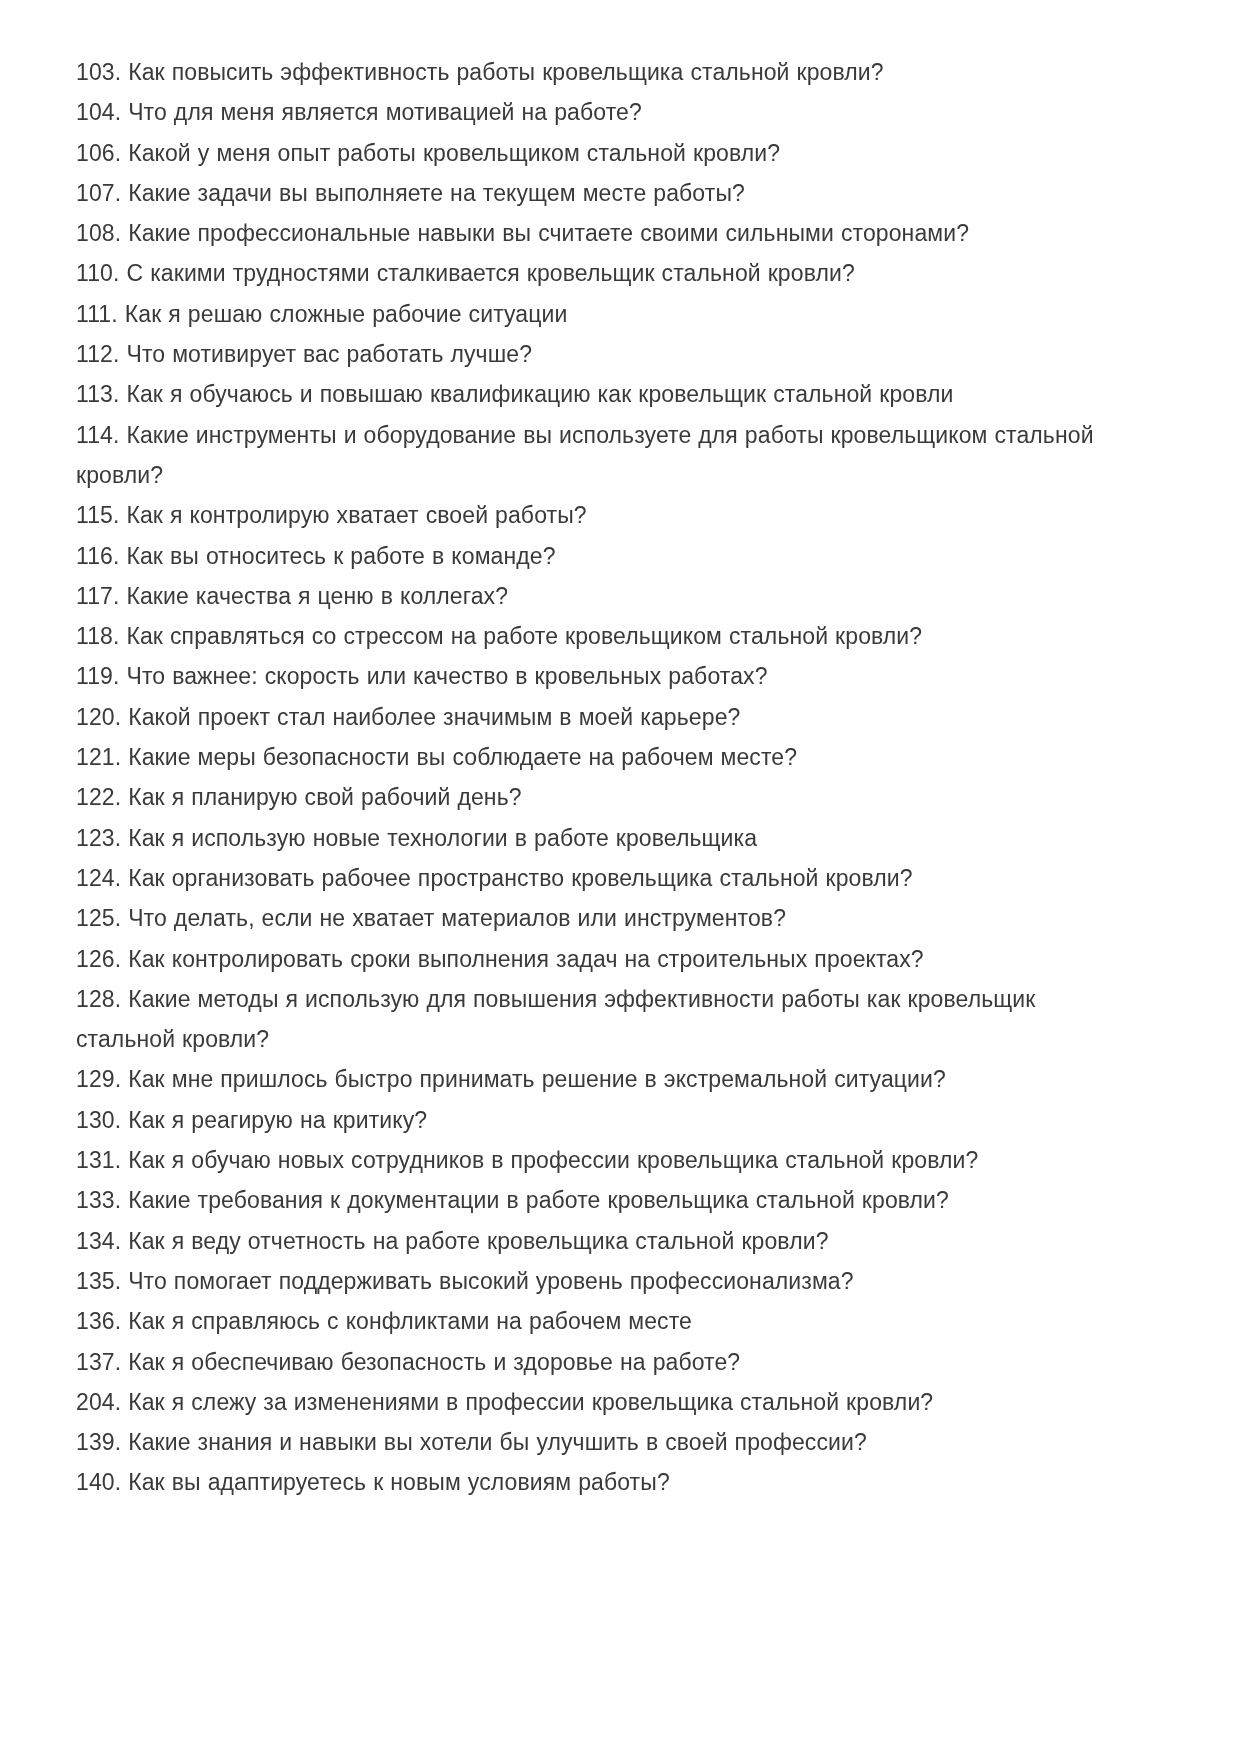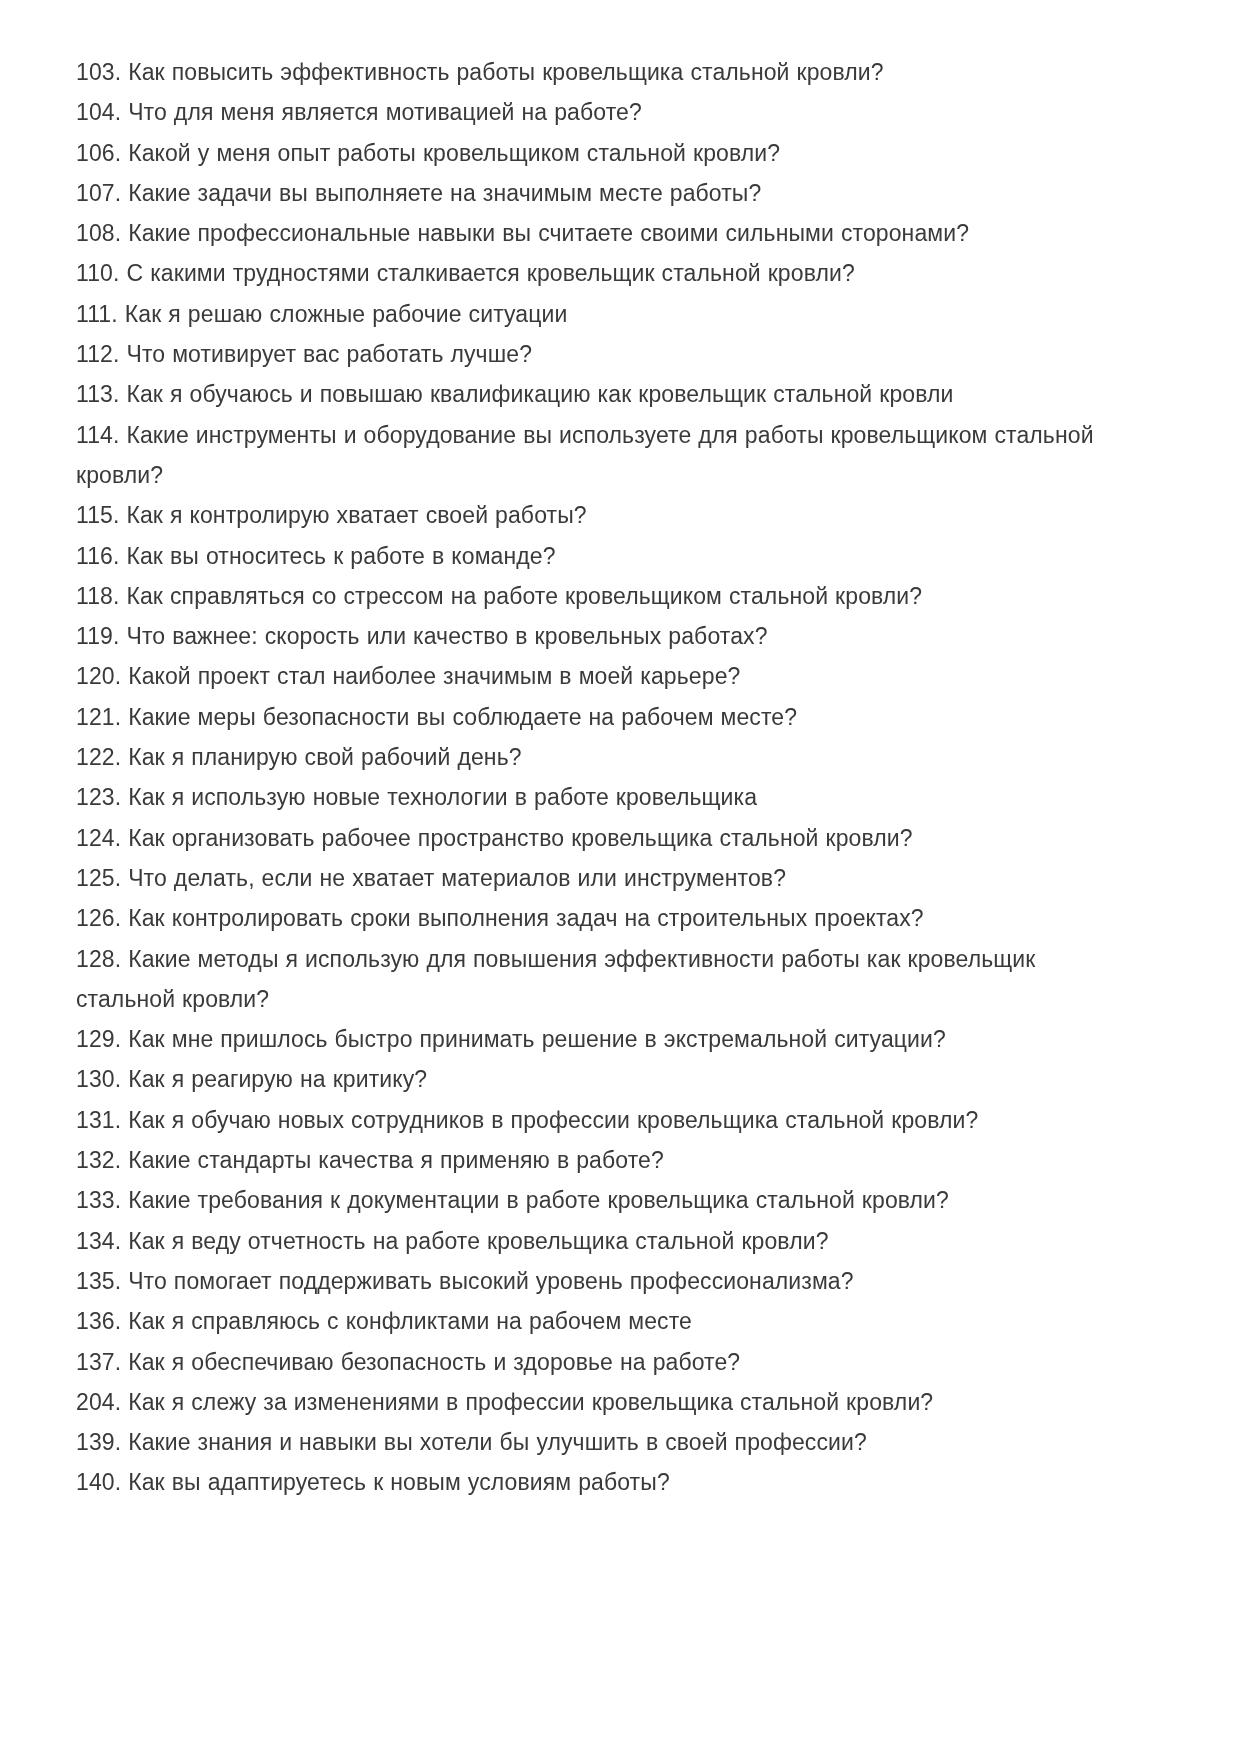--- a/index.html
+++ b/index.html
@@ -41,39 +41,40 @@
 
 <main class="page">
   <div class="question-list" id="question-list">
   <p class="q"><span class="num">103.</span><span class="txt">Как повысить эффективность работы кровельщика стальной кровли?</span></p>
 
   <p class="q"><span class="num">104.</span><span class="txt">Что для меня является мотивацией на работе?</span></p>
 
 
   <p class="q"><span class="num">106.</span><span class="txt">Какой у меня опыт работы кровельщиком стальной кровли?</span></p>
 
-  <p class="q"><span class="num">107.</span><span class="txt">Какие задачи вы выполняете на значимым месте работы?</span></p>
+  <p class="q"><span class="num">107.</span><span class="txt">Какие задачи вы выполняете на текущем месте работы?</span></p>
 
   <p class="q"><span class="num">108.</span><span class="txt">Какие профессиональные навыки вы считаете своими сильными сторонами?</span></p>
 
 
   <p class="q"><span class="num">110.</span><span class="txt">С какими трудностями сталкивается кровельщик стальной кровли?</span></p>
 
   <p class="q"><span class="num">111.</span><span class="txt">Как я решаю сложные рабочие ситуации</span></p>
 
   <p class="q"><span class="num">112.</span><span class="txt">Что мотивирует вас работать лучше?</span></p>
 
   <p class="q"><span class="num">113.</span><span class="txt">Как я обучаюсь и повышаю квалификацию как кровельщик стальной кровли</span></p>
 
   <p class="q"><span class="num">114.</span><span class="txt">Какие инструменты и оборудование вы используете для работы кровельщиком стальной кровли?</span></p>
 
   <p class="q"><span class="num">115.</span><span class="txt">Как я контролирую хватает своей работы?</span></p>
 
   <p class="q"><span class="num">116.</span><span class="txt">Как вы относитесь к работе в команде?</span></p>
 
+  <p class="q"><span class="num">117.</span><span class="txt">Какие качества я ценю в коллегах?</span></p>
 
   <p class="q"><span class="num">118.</span><span class="txt">Как справляться со стрессом на работе кровельщиком стальной кровли?</span></p>
 
   <p class="q"><span class="num">119.</span><span class="txt">Что важнее: скорость или качество в кровельных работах?</span></p>
 
   <p class="q"><span class="num">120.</span><span class="txt">Какой проект стал наиболее значимым в моей карьере?</span></p>
 
   <p class="q"><span class="num">121.</span><span class="txt">Какие меры безопасности вы соблюдаете на рабочем месте?</span></p>
 
   <p class="q"><span class="num">122.</span><span class="txt">Как я планирую свой рабочий день?</span></p>
@@ -88,21 +89,20 @@
 
 
   <p class="q"><span class="num">128.</span><span class="txt">Какие методы я использую для повышения эффективности работы как кровельщик стальной кровли?</span></p>
 
   <p class="q"><span class="num">129.</span><span class="txt">Как мне пришлось быстро принимать решение в экстремальной ситуации?</span></p>
 
   <p class="q"><span class="num">130.</span><span class="txt">Как я реагирую на критику?</span></p>
 
   <p class="q"><span class="num">131.</span><span class="txt">Как я обучаю новых сотрудников в профессии кровельщика стальной кровли?</span></p>
 
-  <p class="q"><span class="num">132.</span><span class="txt">Какие стандарты качества я применяю в работе?</span></p>
 
   <p class="q"><span class="num">133.</span><span class="txt">Какие требования к документации в работе кровельщика стальной кровли?</span></p>
 
   <p class="q"><span class="num">134.</span><span class="txt">Как я веду отчетность на работе кровельщика стальной кровли?</span></p>
 
   <p class="q"><span class="num">135.</span><span class="txt">Что помогает поддерживать высокий уровень профессионализма?</span></p>
 
   <p class="q"><span class="num">136.</span><span class="txt">Как я справляюсь с конфликтами на рабочем месте</span></p>
 
   <p class="q"><span class="num">137.</span><span class="txt">Как я обеспечиваю безопасность и здоровье на работе?</span></p>

